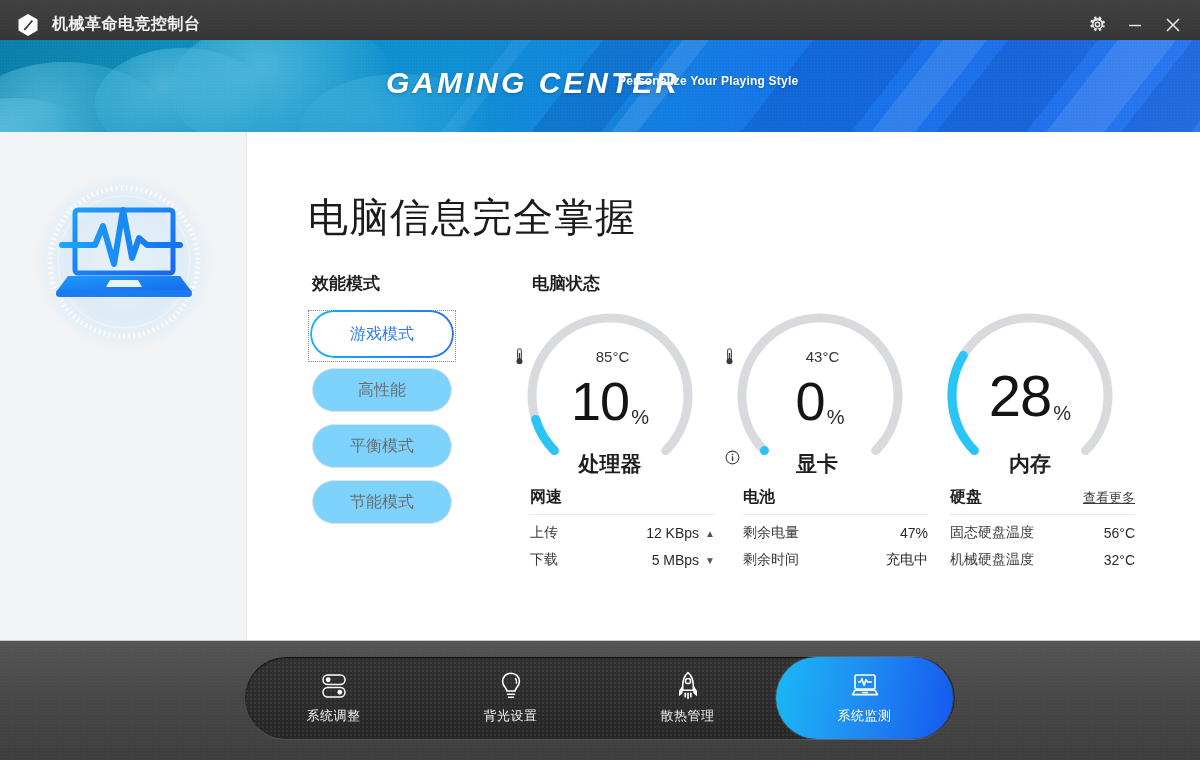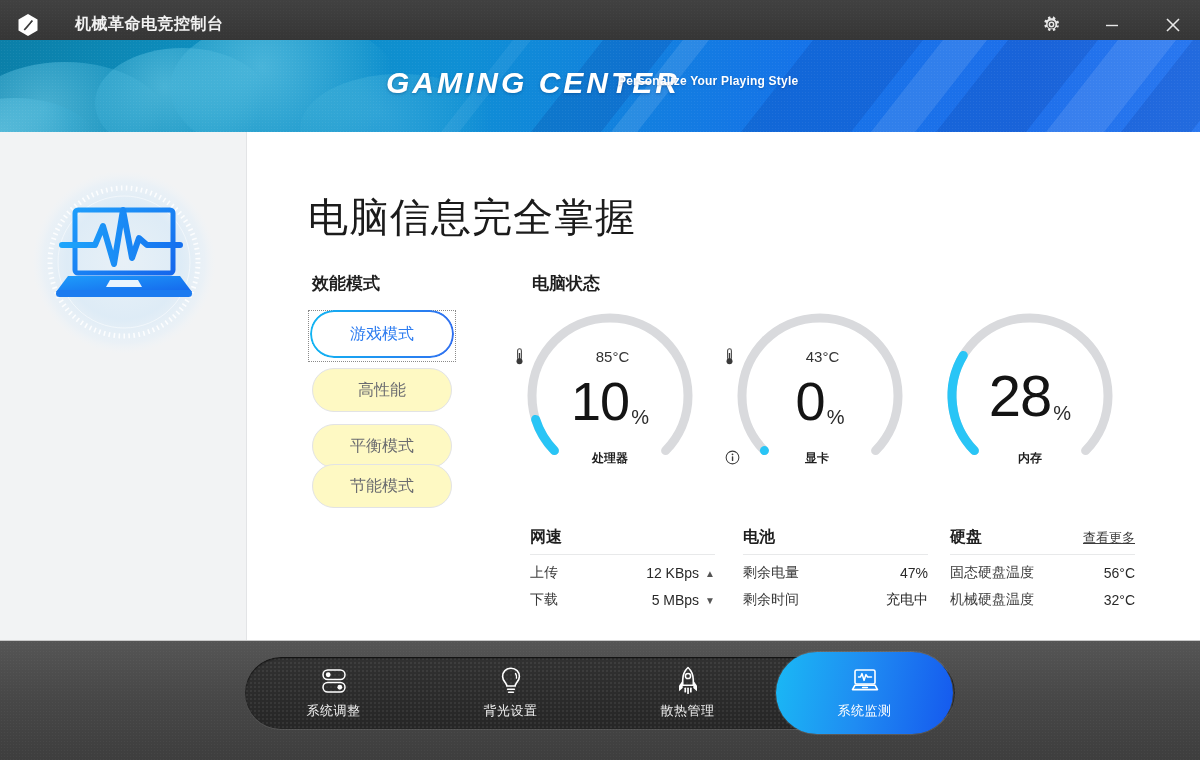--- a/index.html
+++ b/index.html
@@ -12,21 +12,21 @@
   .app { position:relative; width:1200px; height:760px; background:#fff; }
 
   
   .titlebar {
     position:absolute; left:0; top:0; width:1200px; height:49px;
     background:#3a3a3a;
     background-image:
       radial-gradient(rgba(255,255,255,0.025) 0.5px, transparent 0.6px),
       linear-gradient(180deg,#414141 0%,#333333 100%);
     background-size:3px 3px, 100% 100%;
-    display:flex; align-items:center; color:#fff;gap:23px;
+    display:flex; align-items:center; color:#fff;
   }
   .tb-logo { margin-left:16px; width:24px; height:24px; position:relative;
              display:flex; align-items:center; justify-content:center; }
   .tb-title { margin-left:12px; font-size:16px; font-weight:bold; letter-spacing:0.5px;
               color:#f2f2f2; }
   .tb-spacer { flex:1; }
   .tb-btn { width:38px; height:40px; display:flex; align-items:center; justify-content:center;
             cursor:pointer; }
   .tb-btn svg { display:block; }
 
@@ -71,21 +71,21 @@
   .mainpane { position:absolute; left:247px; top:0; width:953px; height:508px; background:#fff; }
 
   .page-title { position:absolute; left:61px; top:58px; font-size:40px; color:#1b1b1b;
                 font-weight:normal; letter-spacing:1px; }
 
   .sec-label { position:absolute; font-size:17px; font-weight:bold; color:#1f1f1f; }
 
   
   .mode-btn {
     position:absolute; left:65px; width:140px; height:44px;
-    border:1px solid #e2e3e5; border-radius:22px; background:#fef9c3;
+    border:1px solid #e2e3e5; border-radius:22px; background:#7dd3fc;
     display:flex; align-items:center; justify-content:center;
     font-size:16px; color:#6b6c70; cursor:pointer;
   }
   .mode-btn.active {
     border:2px solid; border-color:#2d8cf0;
     background:linear-gradient(90deg,#16a8ef 0%,#2d72ef 100%) border-box;
     background:#fff;
     color:#2d7cf0;
     box-shadow:inset 0 0 0 0px #fff;
   }
@@ -103,55 +103,55 @@
 
   
   .gauge { position:absolute; width:190px; height:190px; }
   .gauge svg { position:absolute; left:0; top:0; }
   .g-temp { position:absolute; width:190px; text-align:left; top:48px;
             font-size:15px; color:#333; display:flex; align-items:center; justify-content:center; gap:5px; }
   .g-val { position:absolute; width:190px; text-align:center; top:70px;
            font-size:54px; color:#141414; letter-spacing:-1px; }
   .g-val .pct { font-size:20px; color:#2b2b2b; letter-spacing:0; vertical-align:-4px; margin-left:2px; }
   .g-name { position:absolute; width:190px; text-align:center; top:150px;
-            font-size:12px; font-weight:bold; color:#1f1f1f;
+            font-size:21px; font-weight:bold; color:#1f1f1f;
             display:flex; align-items:center; justify-content:center; gap:6px; }
 
   
   .stat { position:absolute; width:185px; }
   .stat-head { display:flex; align-items:baseline; justify-content:space-between;
                border-bottom:1px solid #e8e9ea; padding-bottom:6px; }
-  .stat-title { font-size:16px; font-weight:bold; color:#1f1f1f;margin-top:40px; }
+  .stat-title { font-size:16px; font-weight:bold; color:#1f1f1f; }
   .stat-more { font-size:13px; color:#3b3b3b; text-decoration:underline; cursor:pointer; }
   .stat-row { display:flex; align-items:center; justify-content:space-between;
               margin-top:9px; font-size:14px; color:#3a3a3a; }
   .stat-row .k { color:#3a3a3a; }
   .stat-row .v { color:#2a2a2a; display:flex; align-items:center; gap:6px; }
   .arrow { font-size:10px; color:#555; }
 
   
   .footer {
     position:absolute; left:0; top:640px; width:1200px; height:120px;
     background:#4a4a4a;
     background-image:
       radial-gradient(rgba(255,255,255,0.035) 0.5px, transparent 0.6px),
       linear-gradient(180deg,#555555 0%,#484848 45%,#3e3e3e 100%);
     background-size:3px 3px, 100% 100%;
     border-top:1px solid #c9c9c9;
   }
   .navbar {
-    position:absolute; left:245px; top:16px; width:710px; height:72px;
+    position:absolute; left:245px; top:16px; width:710px; height:82px;
     border-radius:41px;
     background:#2b2b2b;
     background-image:
       radial-gradient(rgba(255,255,255,0.07) 0.7px, transparent 0.8px),
       linear-gradient(180deg,#313131 0%,#262626 100%);
     background-size:4px 4px, 100% 100%;
     box-shadow: inset 0 1px 2px rgba(0,0,0,0.8), 0 1px 0 rgba(255,255,255,0.09);
-    display:flex; align-items:center;
+    display:flex; align-items:flex-start;
   }
   .nav-item {
     position:relative; width:177px; height:82px; display:flex; flex-direction:column;
     align-items:center; justify-content:center; gap:6px; cursor:pointer; color:#fff;
   }
   .nav-item .lbl { font-size:13px; color:#f0f0f0; letter-spacing:0.5px; }
   .nav-item.active {
     background:linear-gradient(100deg,#1ab9f5 0%,#1f8cf2 48%,#1558ee 100%);
     border-radius:41px;
     box-shadow:0 0 0 1px rgba(255,255,255,0.12);
@@ -270,21 +270,21 @@
       <div class="mode-btn active" style="top:180px; border:none;">
         <span class="bord"></span>
         <span>游戏模式</span>
       </div>
       <div class="mode-btn" style="top:236px;">
         <span>高性能</span>
       </div>
       <div class="mode-btn" style="top:292px;">
         <span>平衡模式</span>
       </div>
-      <div class="mode-btn" style="top:332px;justify-content:center;">
+      <div class="mode-btn" style="top:348px;justify-content:center;">
         <span>节能模式</span>
       </div>
 
       <div class="sec-label" style="left:285px; top:140px;">电脑状态</div>
 
       <div class="gauge" style="left:268px; top:168px;">
         <svg width="190" height="190" viewBox="0 0 190 190">
           <path d="M39.4 150.6 A78 78 0 1 1 150.6 150.6" fill="none" stroke="#d9dadd" stroke-width="9" stroke-linecap="round"></path>
           <path id="arc-cpu" d="M39.4 150.6 A78 78 0 1 1 150.6 150.6" fill="none" stroke="#29c5f6" stroke-width="9" stroke-linecap="round" stroke-dasharray="36.75663404700058 735.1326809400116"></path>
         </svg>

